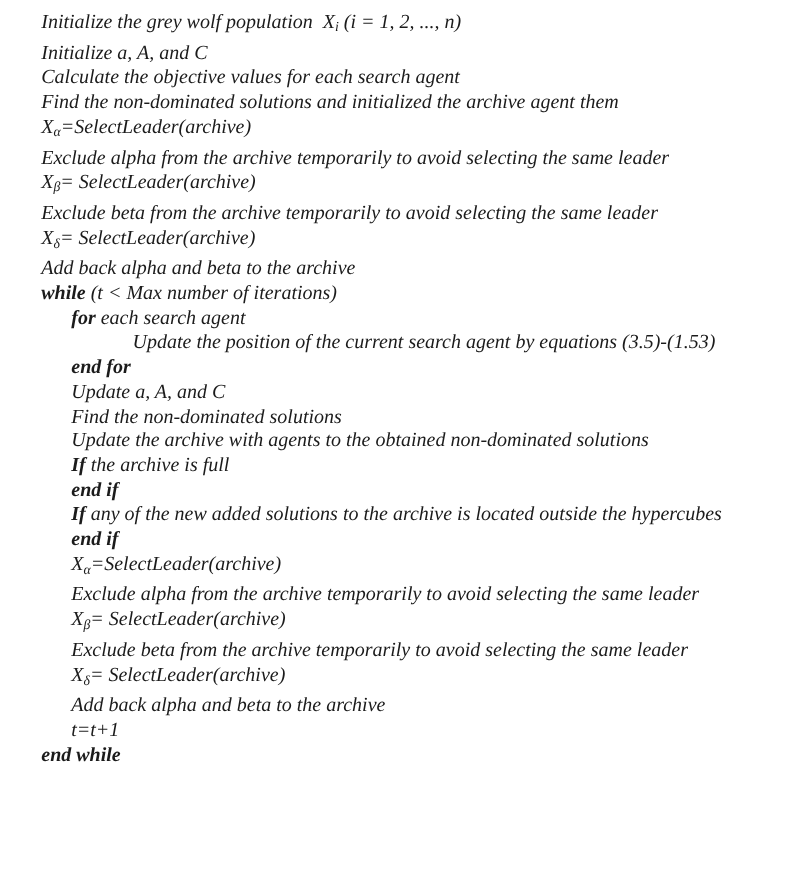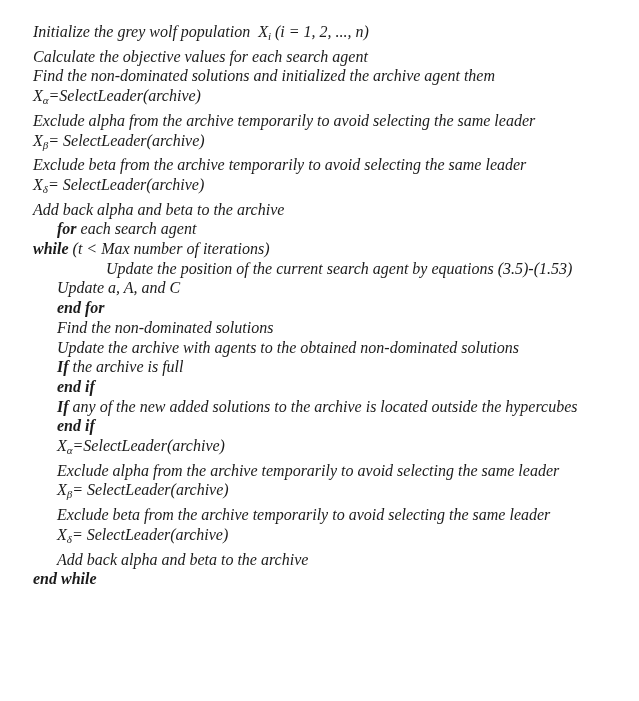--- a/index.html
+++ b/index.html
@@ -6,21 +6,21 @@
     margin: 0;
     padding: 0;
     background: #ffffff;
   }
   .page {
     width: 639px;
     height: 701px;
     background: #ffffff;
     overflow: hidden;
     box-sizing: border-box;
-    padding-top: 22px;
+    padding-top: 8px;
   }
   .code-block {
     font-family: "Liberation Serif", "DejaVu Serif", serif;
     font-style: italic;
     font-size: 16px;
     line-height: 19.7px;
     color: #1b1b1b;
   }
   .line {
     white-space: pre;
@@ -35,40 +35,42 @@
     font-size: 11px;
     vertical-align: -3px;
   }
 </style>
 </head>
 <body>
 
 <div class="page">
   <div class="code-block">
       <div class="line ind0"><span class="seg-i">Initialize the grey wolf population  X</span><span class="seg-sub">i</span><span class="seg-i"> (i = 1, 2, ..., n)</span></div>
+      <div class="line ind0"><span class="seg-i">Initialize a, A, and C</span></div>
       <div class="line ind0"><span class="seg-i">Calculate the objective values for each search agent</span></div>
       <div class="line ind0"><span class="seg-i">Find the non-dominated solutions and initialized the archive agent them</span></div>
       <div class="line ind0"><span class="seg-i">X</span><span class="seg-sub">α</span><span class="seg-i">=SelectLeader(archive)</span></div>
       <div class="line ind0"><span class="seg-i">Exclude alpha from the archive temporarily to avoid selecting the same leader</span></div>
       <div class="line ind0"><span class="seg-i">X</span><span class="seg-sub">β</span><span class="seg-i">= SelectLeader(archive)</span></div>
       <div class="line ind0"><span class="seg-i">Exclude beta from the archive temporarily to avoid selecting the same leader</span></div>
       <div class="line ind0"><span class="seg-i">X</span><span class="seg-sub">δ</span><span class="seg-i">= SelectLeader(archive)</span></div>
       <div class="line ind0"><span class="seg-i">Add back alpha and beta to the archive</span></div>
+      <div class="line ind0"><span class="seg-bi">while </span><span class="seg-i">(t &lt; Max number of iterations)</span></div>
       <div class="line ind1"><span class="seg-bi">for </span><span class="seg-i">each search agent</span></div>
-      <div class="line ind0"><span class="seg-bi">while </span><span class="seg-i">(t &lt; Max number of iterations)</span></div>
       <div class="line ind2"><span class="seg-i">Update the position of the current search agent by equations (3.5)-(1.53)</span></div>
+      <div class="line ind1"><span class="seg-bi">end for</span></div>
       <div class="line ind1"><span class="seg-i">Update a, A, and C</span></div>
-      <div class="line ind1"><span class="seg-bi">end for</span></div>
       <div class="line ind1"><span class="seg-i">Find the non-dominated solutions</span></div>
       <div class="line ind1"><span class="seg-i">Update the archive with agents to the obtained non-dominated solutions</span></div>
       <div class="line ind1"><span class="seg-bi">If </span><span class="seg-i">the archive is full</span></div>
       <div class="line ind1"><span class="seg-bi">end if</span></div>
       <div class="line ind1"><span class="seg-bi">If </span><span class="seg-i">any of the new added solutions to the archive is located outside the hypercubes</span></div>
       <div class="line ind1"><span class="seg-bi">end if</span></div>
       <div class="line ind1"><span class="seg-i">X</span><span class="seg-sub">α</span><span class="seg-i">=SelectLeader(archive)</span></div>
       <div class="line ind1"><span class="seg-i">Exclude alpha from the archive temporarily to avoid selecting the same leader</span></div>
       <div class="line ind1"><span class="seg-i">X</span><span class="seg-sub">β</span><span class="seg-i">= SelectLeader(archive)</span></div>
       <div class="line ind1"><span class="seg-i">Exclude beta from the archive temporarily to avoid selecting the same leader</span></div>
       <div class="line ind1"><span class="seg-i">X</span><span class="seg-sub">δ</span><span class="seg-i">= SelectLeader(archive)</span></div>
       <div class="line ind1"><span class="seg-i">Add back alpha and beta to the archive</span></div>
+      <div class="line ind1"><span class="seg-i">t=t+1</span></div>
       <div class="line ind0"><span class="seg-bi">end while</span></div>
     </div>
 </div>
 
 </body></html>

